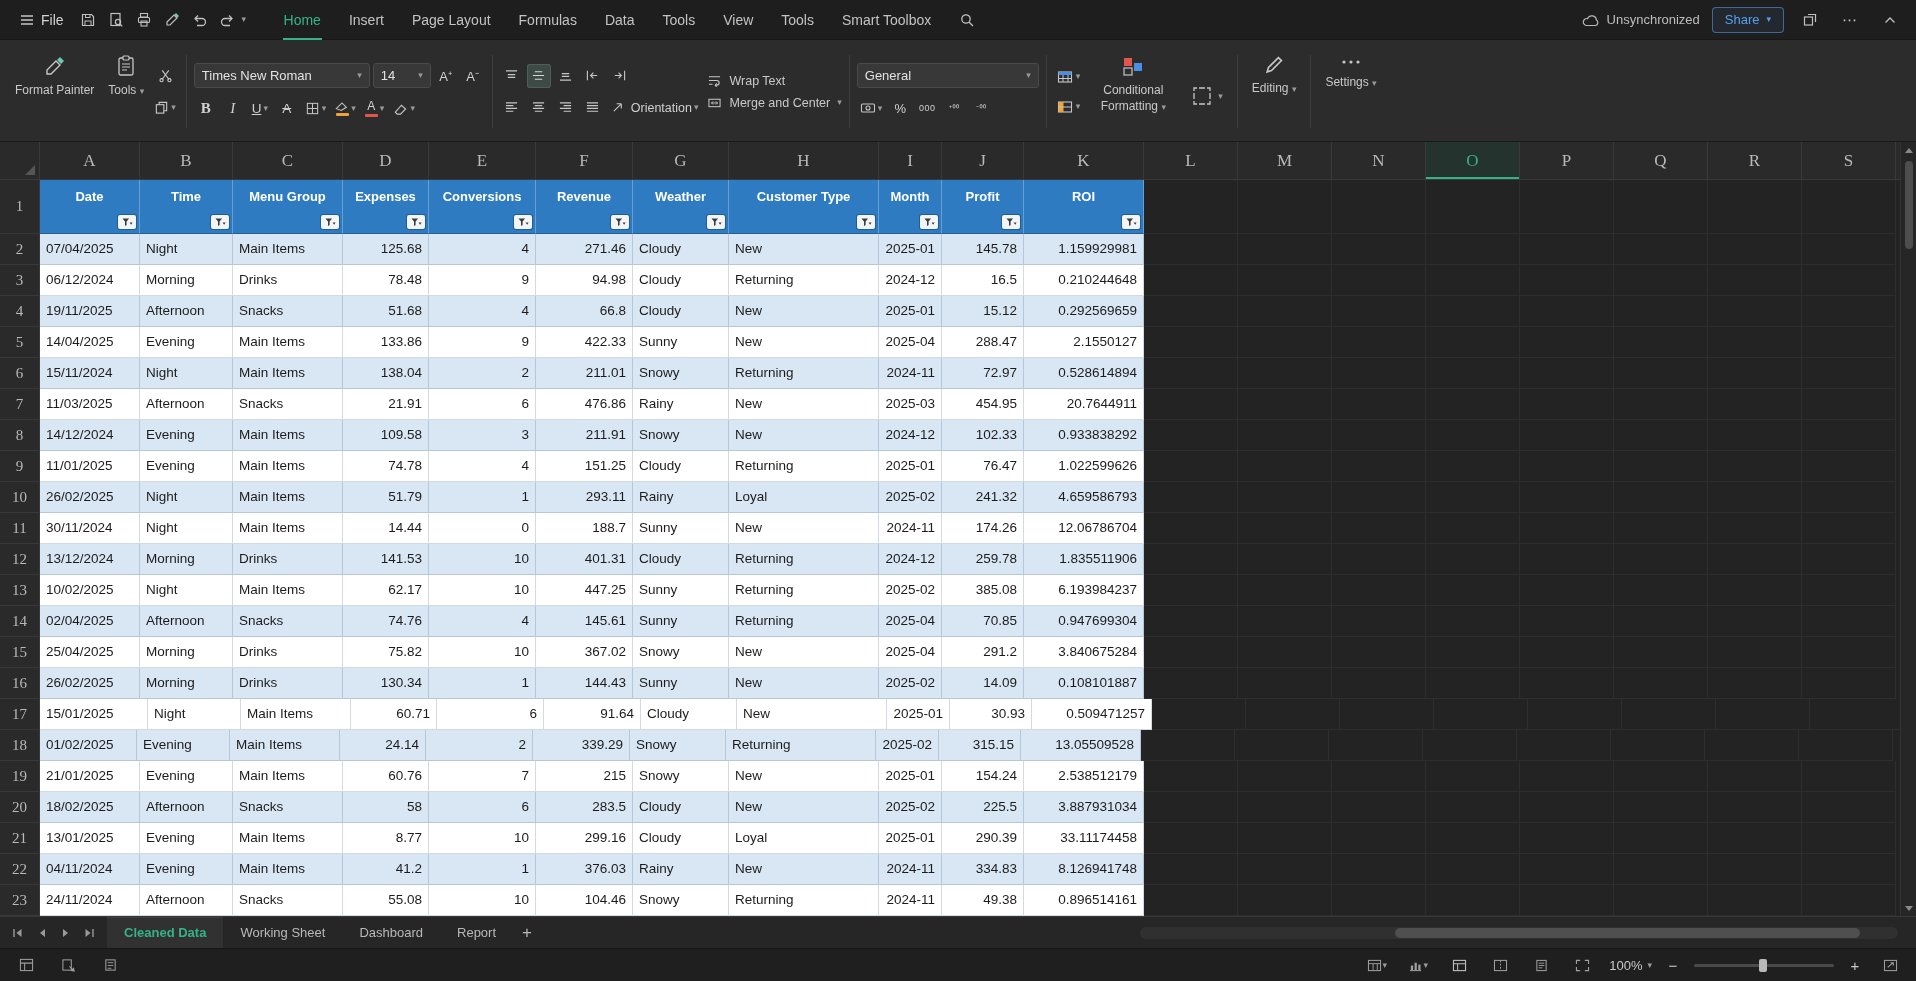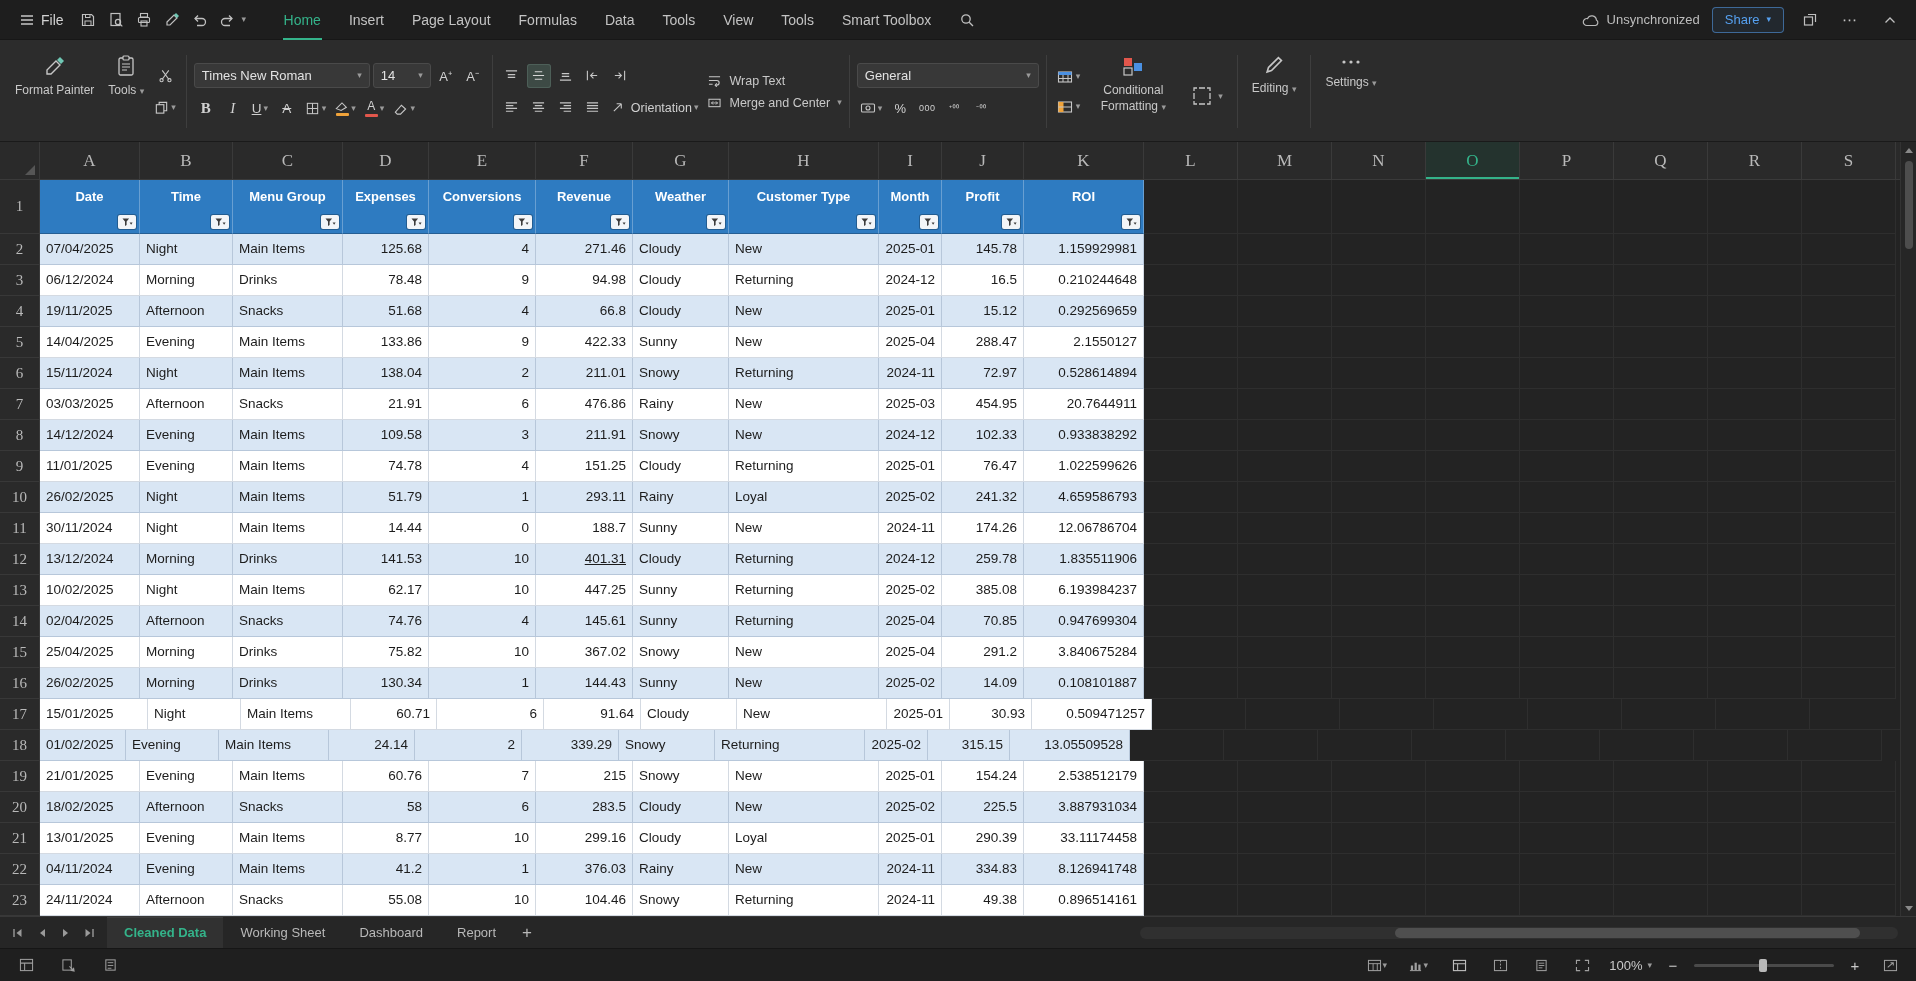--- a/index.html
+++ b/index.html
@@ -727,21 +727,21 @@
         <div class="cell empty" style="width: 94px;"></div>
         <div class="cell empty" style="width: 94px;"></div>
         <div class="cell empty" style="width: 94px;"></div>
         <div class="cell empty" style="width: 94px;"></div>
         <div class="cell empty" style="width: 94px;"></div>
         <div class="cell empty" style="width: 94px;"></div>
         <div class="cell empty" style="width: 94px;"></div>
       </div>
       <div class="grid-row data-row plain">
         <div class="gutter-cell">7</div>
-        <div class="cell d al" style="width: 100px;">03/03/2025</div>
+        <div class="cell d al" style="width: 100px;">11/03/2025</div>
         <div class="cell d al" style="width: 93px;">Afternoon</div>
         <div class="cell d al" style="width: 110px;">Snacks</div>
         <div class="cell d ar" style="width: 86px;">21.91</div>
         <div class="cell d ar" style="width: 107px;">6</div>
         <div class="cell d ar" style="width: 97px;">476.86</div>
         <div class="cell d al" style="width: 96px;">Rainy</div>
         <div class="cell d al" style="width: 150px;">New</div>
         <div class="cell d ar" style="width: 63px;">2025-03</div>
         <div class="cell d ar" style="width: 82px;">454.95</div>
         <div class="cell d ar" style="width: 120px;">20.7644911</div>
@@ -842,21 +842,21 @@
         <div class="cell empty" style="width: 94px;"></div>
         <div class="cell empty" style="width: 94px;"></div>
       </div>
       <div class="grid-row data-row band">
         <div class="gutter-cell">12</div>
         <div class="cell d al" style="width: 100px;">13/12/2024</div>
         <div class="cell d al" style="width: 93px;">Morning</div>
         <div class="cell d al" style="width: 110px;">Drinks</div>
         <div class="cell d ar" style="width: 86px;">141.53</div>
         <div class="cell d ar" style="width: 107px;">10</div>
-        <div class="cell d ar" style="width: 97px; text-decoration: underline;">401.31</div>
+        <div class="cell d ar" style="width: 97px;">401.31</div>
         <div class="cell d al" style="width: 96px;">Cloudy</div>
         <div class="cell d al" style="width: 150px;">Returning</div>
         <div class="cell d ar" style="width: 63px;">2024-12</div>
         <div class="cell d ar" style="width: 82px;">259.78</div>
         <div class="cell d ar" style="width: 120px;">1.835511906</div>
         <div class="cell empty" style="width: 94px;"></div>
         <div class="cell empty" style="width: 94px;"></div>
         <div class="cell empty" style="width: 94px;"></div>
         <div class="cell empty" style="width: 94px;"></div>
         <div class="cell empty" style="width: 94px;"></div>
@@ -969,21 +969,21 @@
         <div class="cell empty" style="width: 94px;"></div>
         <div class="cell empty" style="width: 94px;"></div>
         <div class="cell empty" style="width: 94px;"></div>
         <div class="cell empty" style="width: 94px;"></div>
         <div class="cell empty" style="width: 94px;"></div>
         <div class="cell empty" style="width: 94px;"></div>
         <div class="cell empty" style="width: 94px;"></div>
       </div>
       <div class="grid-row data-row band">
         <div class="gutter-cell">18</div>
-        <div class="cell d al" style="width: 86px;">01/02/2025</div>
+        <div class="cell d al" style="width: 97px;">01/02/2025</div>
         <div class="cell d al" style="width: 93px;">Evening</div>
         <div class="cell d al" style="width: 110px;">Main Items</div>
         <div class="cell d ar" style="width: 86px;">24.14</div>
         <div class="cell d ar" style="width: 107px;">2</div>
         <div class="cell d ar" style="width: 97px;">339.29</div>
         <div class="cell d al" style="width: 96px;">Snowy</div>
         <div class="cell d al" style="width: 150px;">Returning</div>
         <div class="cell d ar" style="width: 63px;">2025-02</div>
         <div class="cell d ar" style="width: 82px;">315.15</div>
         <div class="cell d ar" style="width: 120px;">13.05509528</div>

